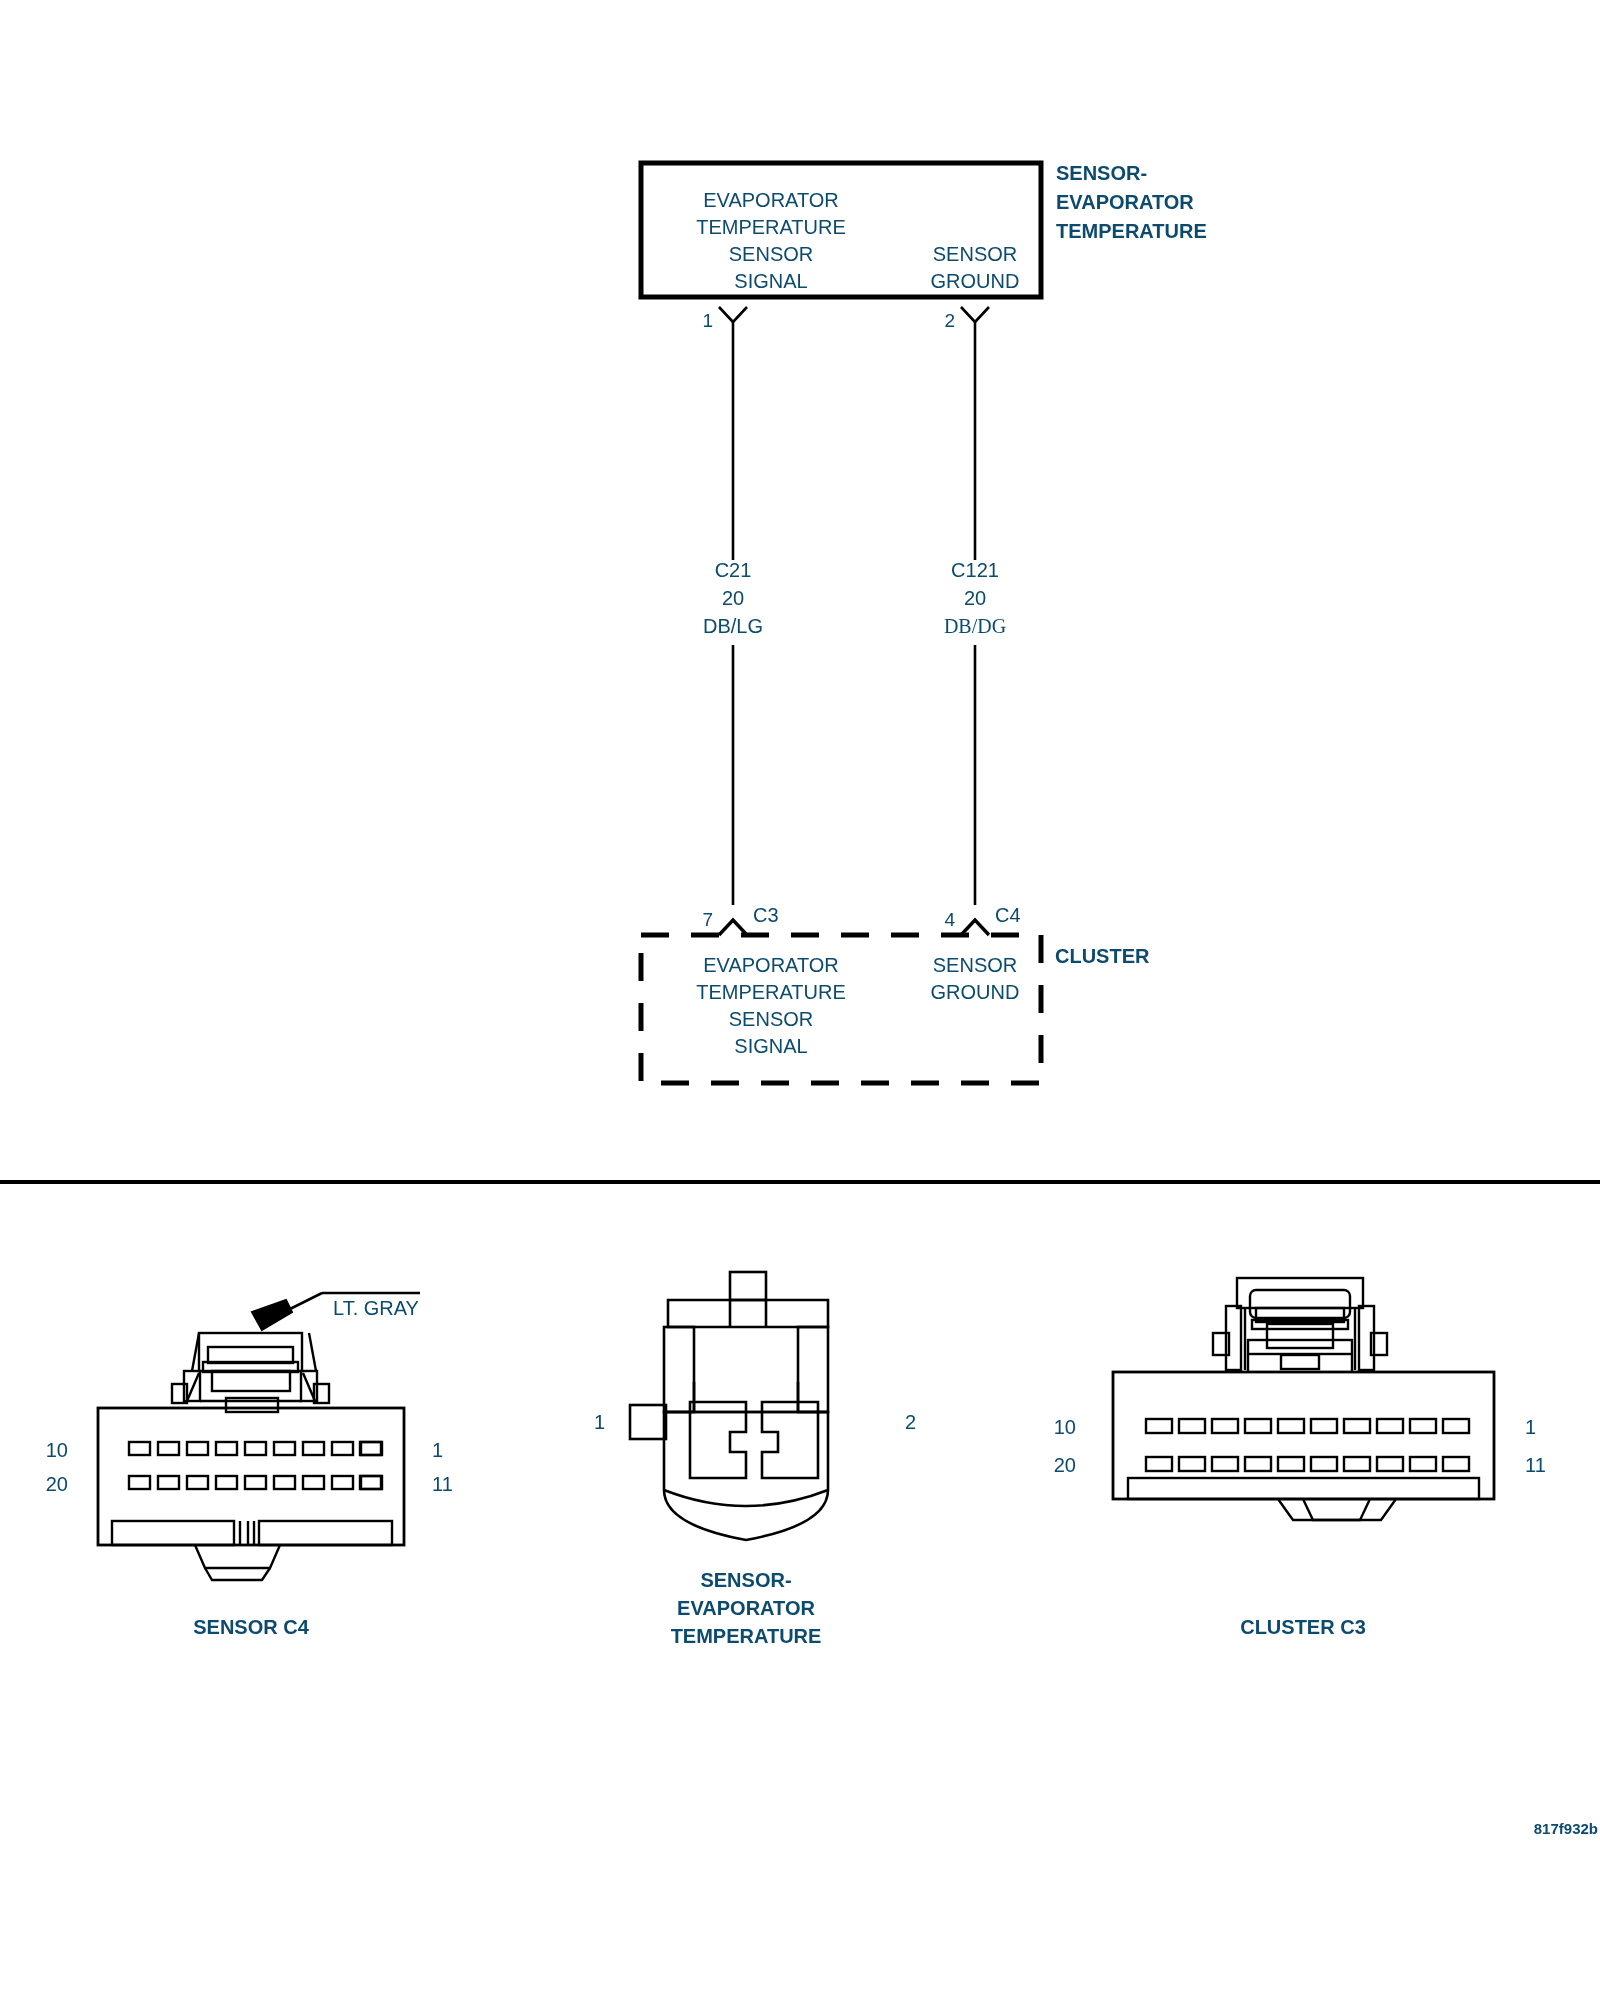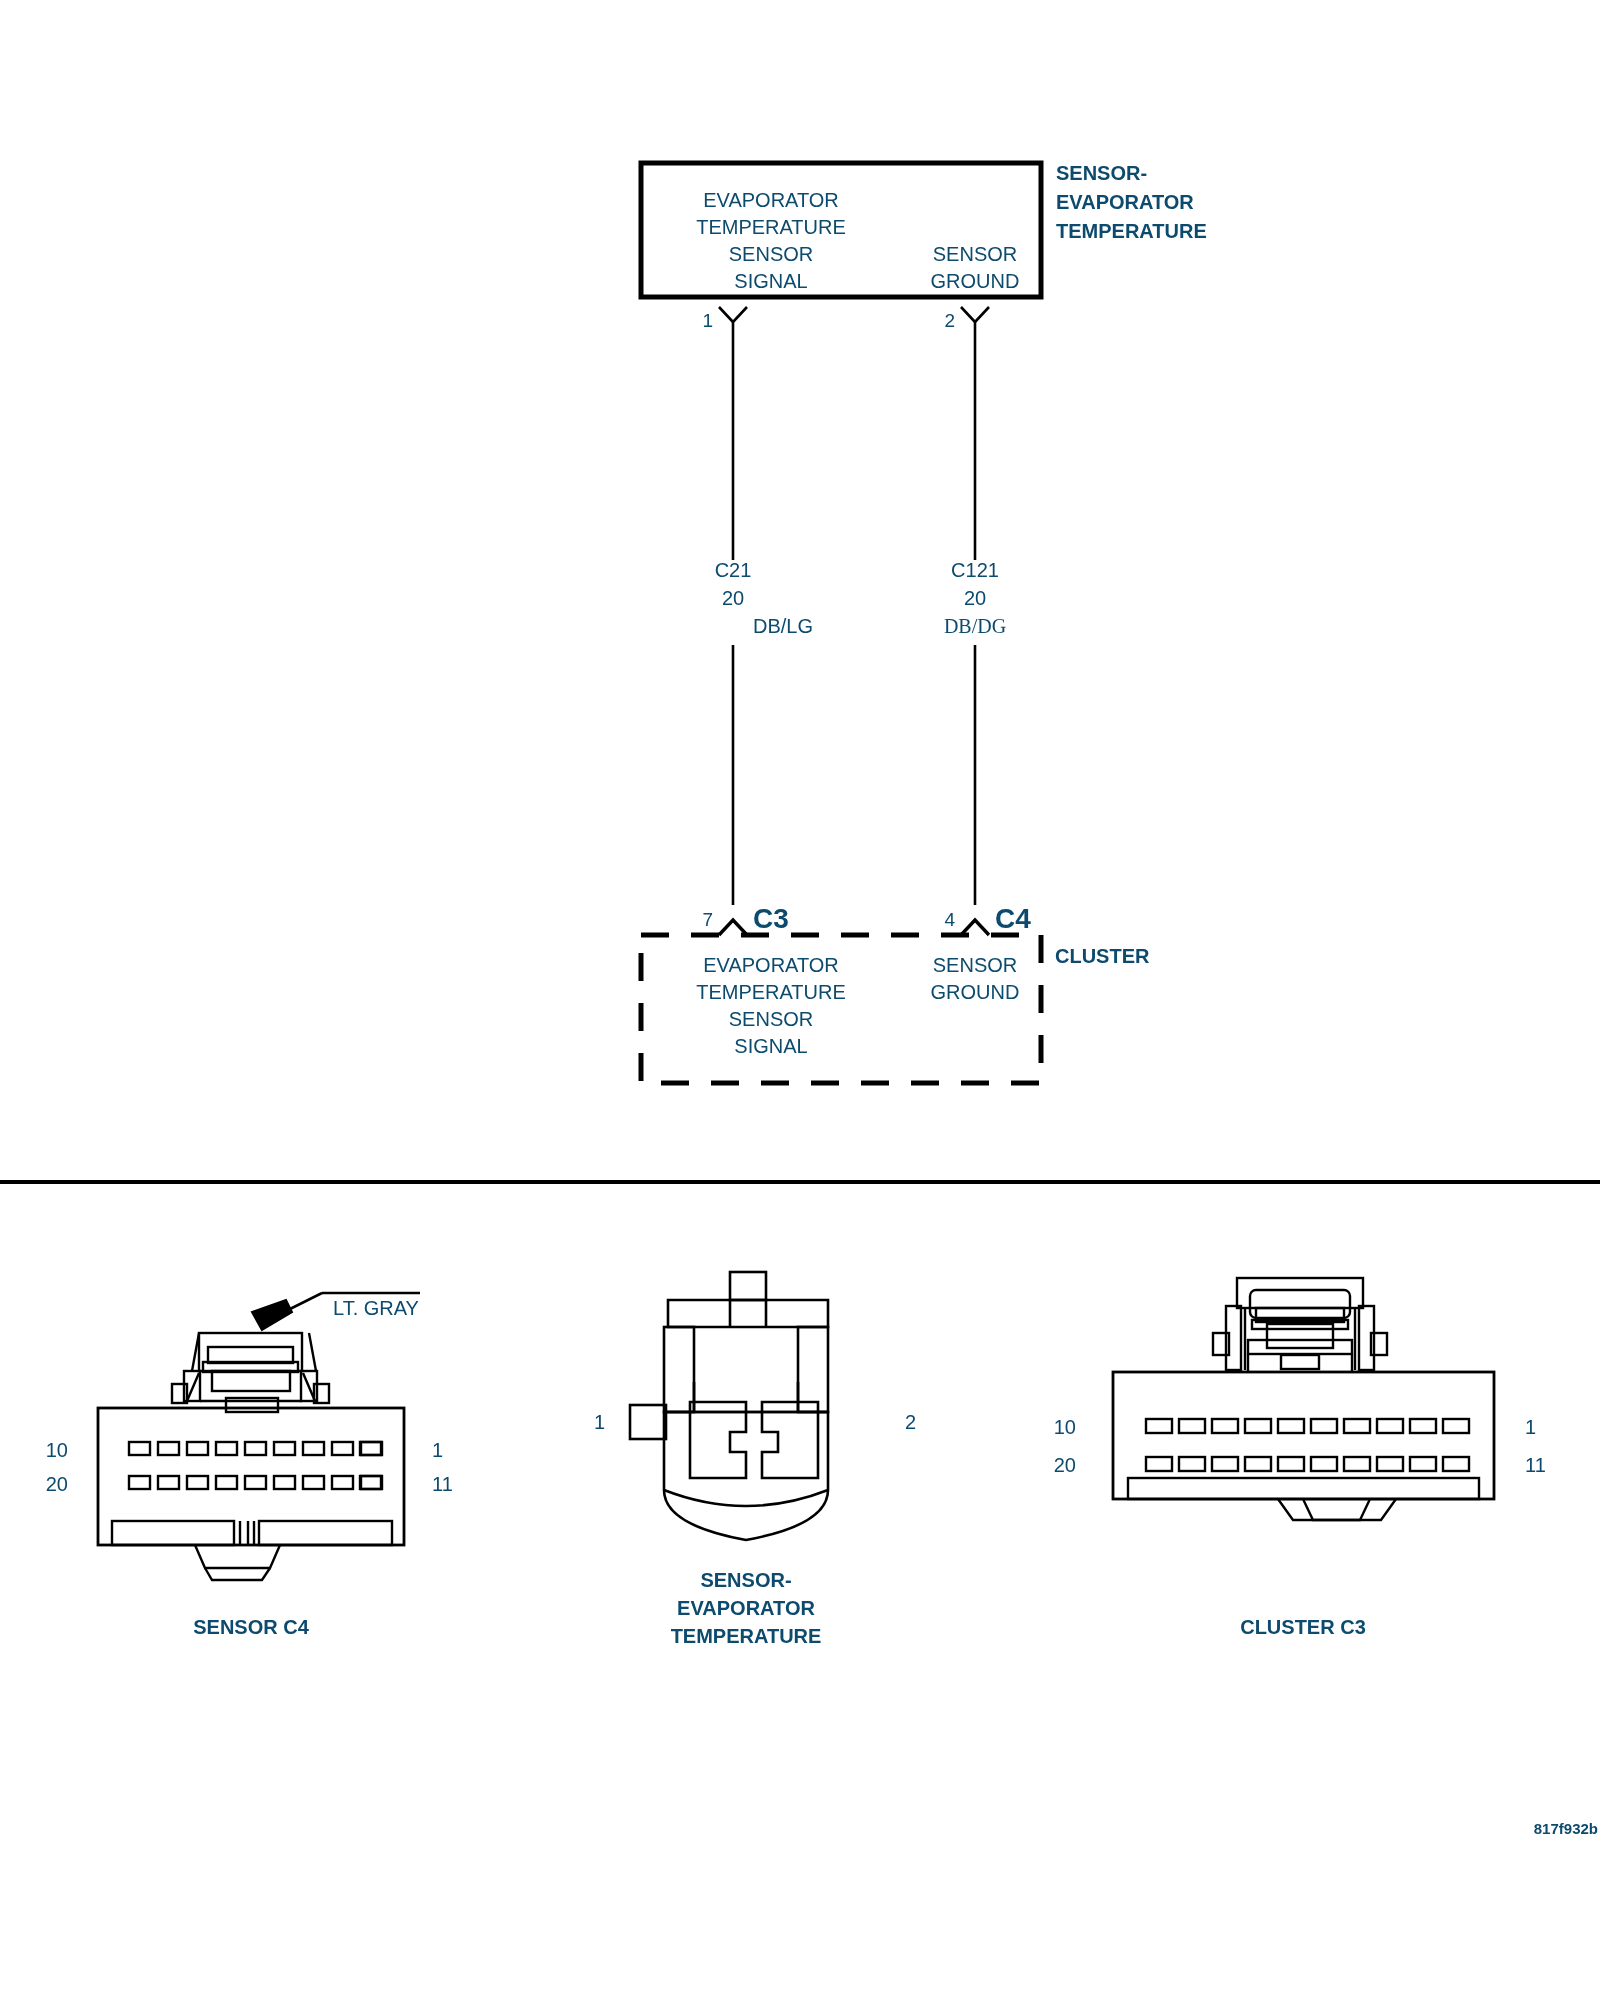--- a/index.html
+++ b/index.html
@@ -30,21 +30,21 @@
   .txt {
     position: absolute;
     white-space: pre;
     font-family: "Liberation Sans", sans-serif;
     color: #0c4a6e;
     line-height: 1;
   }
   .t-reg    { font-size: 20px; font-weight: 400; }
   .t-bold   { font-size: 20px; font-weight: 700; }
   .t-pin    { font-size: 19px; font-weight: 400; }
-  .t-conn   { font-size: 28px; font-weight: 700; }
+  .t-conn   { font-size: 20px; font-weight: 400; }
   .t-id     { font-size: 15px; font-weight: 700; }
   .ctr { text-align: center; }
   .rgt { text-align: right; }
   .lft { text-align: left; }
 </style>
 </head>
 <body>
 
 <div id="page">
 
@@ -229,21 +229,21 @@
 
   <div class="txt t-bold lft" style="left:1056px; top:163px;">SENSOR-</div>
   <div class="txt t-bold lft" style="left:1056px; top:192px;">EVAPORATOR</div>
   <div class="txt t-bold lft" style="left:1056px; top:221px;">TEMPERATURE</div>
 
   <div class="txt t-pin rgt" style="left:683px; top:311px; width:30px;">1</div>
   <div class="txt t-pin rgt" style="left:925px; top:311px; width:30px;">2</div>
 
   <div class="txt t-reg ctr" style="left:653px; top:560px; width:160px;">C21</div>
   <div class="txt t-reg ctr" style="left:653px; top:588px; width:160px;">20</div>
-  <div class="txt t-reg ctr" style="left:653px; top:616px; width:160px;text-align:right;">DB/LG</div>
+  <div class="txt t-reg ctr" style="left:653px; top:616px; width:160px;">DB/LG</div>
 
   <div class="txt t-reg ctr" style="left:895px; top:560px; width:160px;">C121</div>
   <div class="txt t-reg ctr" style="left:895px; top:588px; width:160px;">20</div>
   <div class="txt t-reg ctr" style="left:895px; top:616px; width:160px;font-family:Liberation Serif, serif;">DB/DG</div>
 
   <div class="txt t-pin rgt" style="left:683px; top:910px; width:30px;">7</div>
   <div class="txt t-conn lft" style="left:753px; top:905px;">C3</div>
 
   <div class="txt t-pin rgt" style="left:920px; top:910px; width:35px;">4</div>
   <div class="txt t-conn lft" style="left:995px; top:905px;">C4</div>

